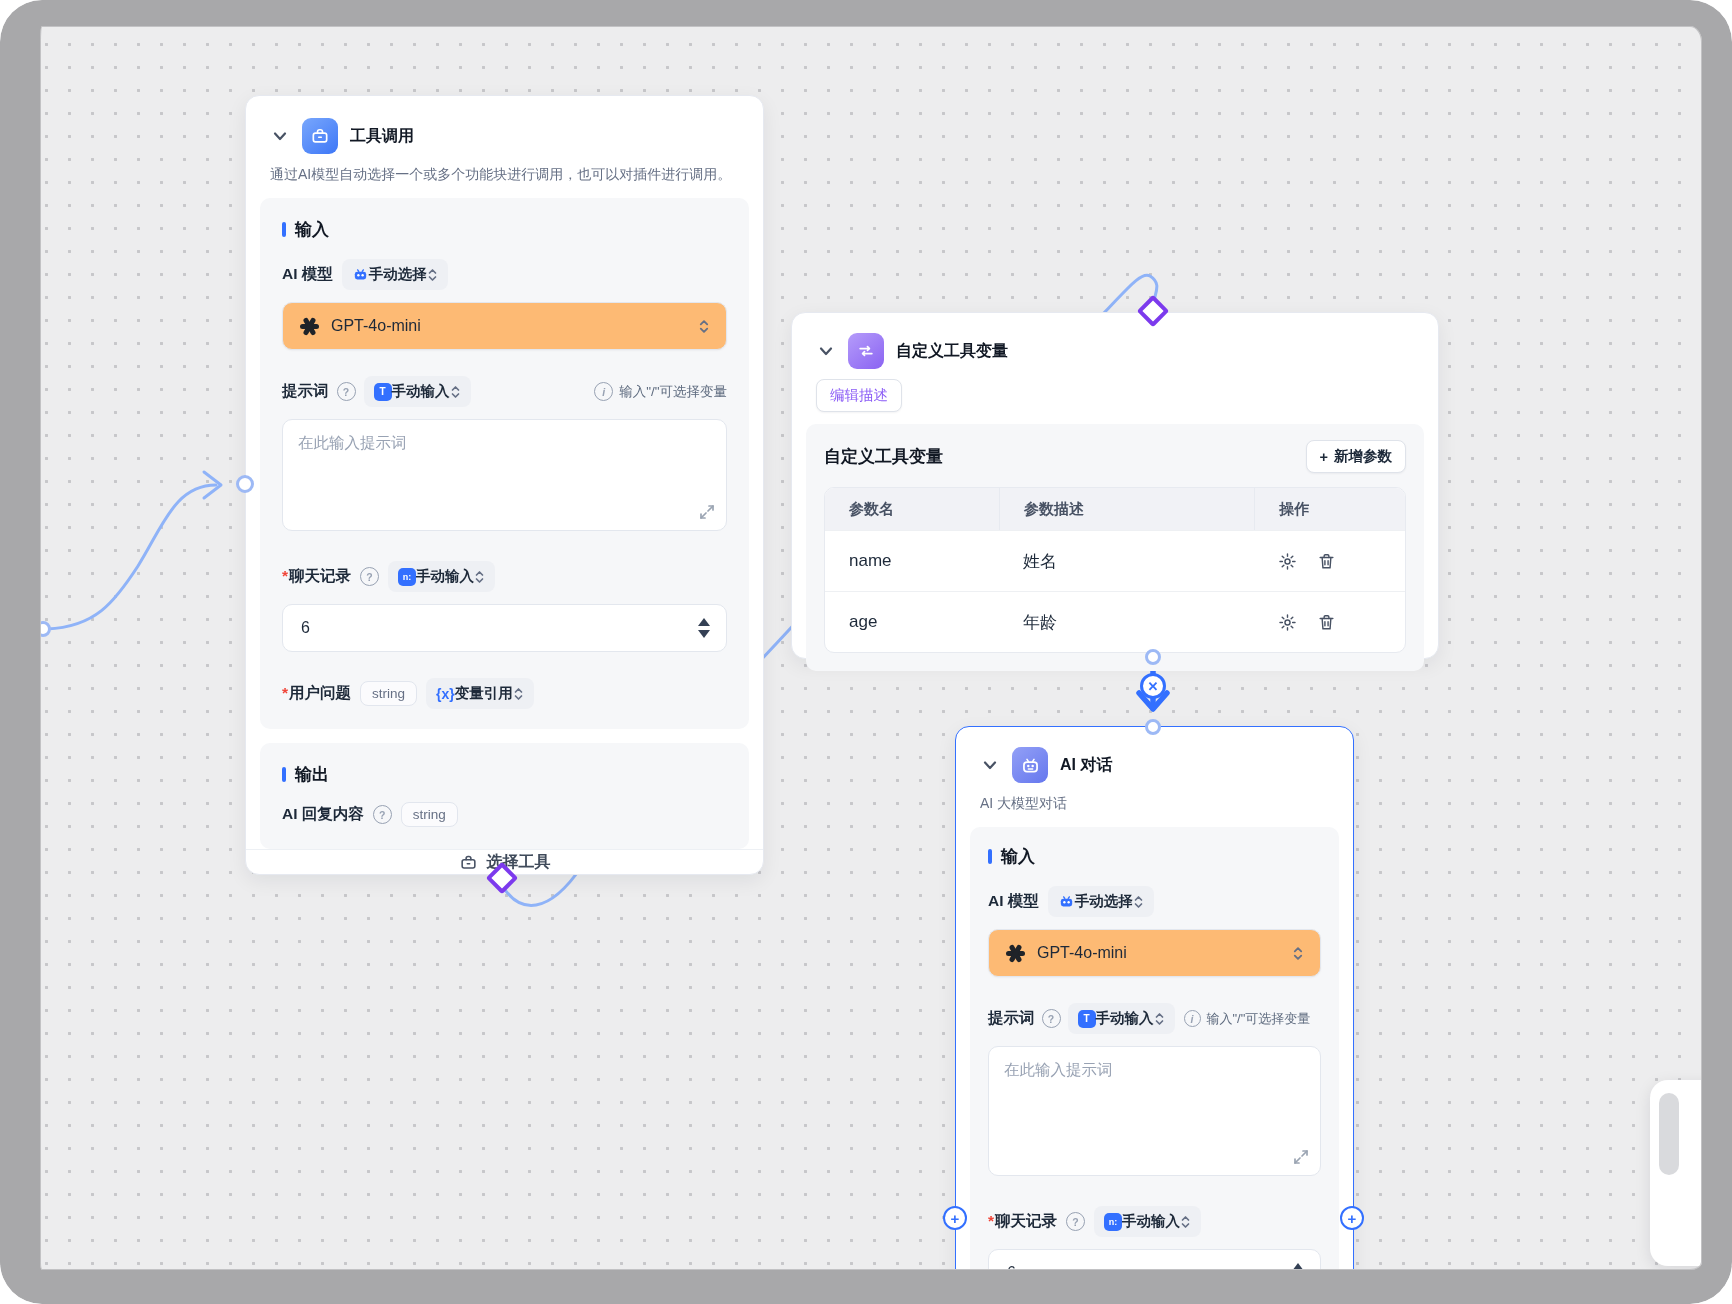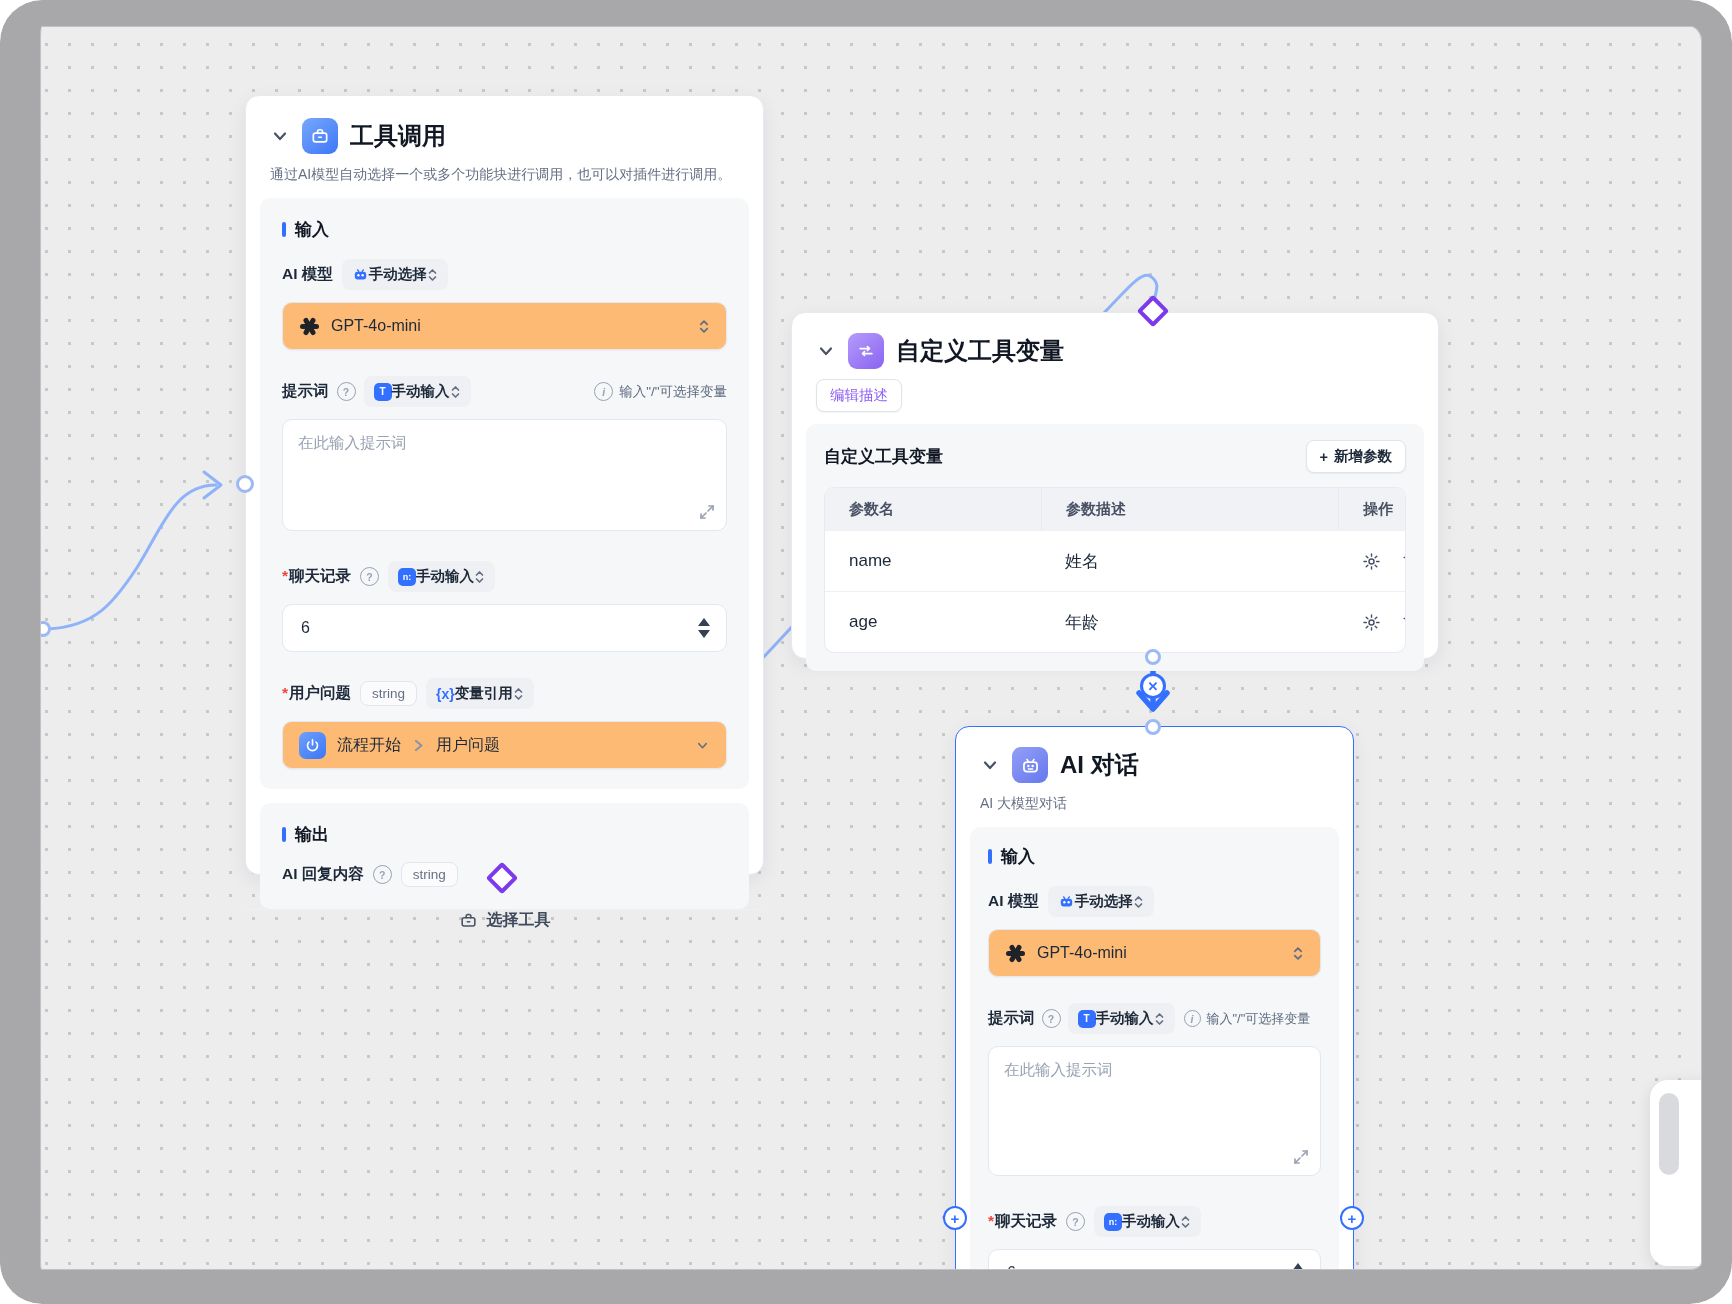--- a/index.html
+++ b/index.html
@@ -9,21 +9,21 @@
     background-image:radial-gradient(circle,#c7c7ca 1.4px,transparent 1.6px);
     background-size:23px 23px;background-position:12px 10px;}
   .frame-border{position:absolute;inset:0;border-radius:42px;pointer-events:none;z-index:50;
     border-style:solid;border-color:#a8a8aa;border-width:26px 30px 34px 40px;
     box-shadow:inset 0 0 0 1px #c2c2c4;}
   
   .node{position:absolute;background:#fff;border:1px solid #e6e9f0;border-radius:14px;
     box-shadow:0 6px 20px rgba(19,24,36,.07);display:flex;flex-direction:column;z-index:10;}
   .node.selected{border:1.5px solid #3370ff;}
   .node-header{display:flex;align-items:center;gap:12px;padding:22px 26px 0 24px;}
-  .node-title{font-size:24px;font-weight:700;color:#111824;}
+  .node-title{font-size:16px;font-weight:700;color:#111824;}
   .node-desc{padding:10px 26px 14px 24px;font-size:14px;color:#667085;line-height:1.45;}
   .node-icon{width:36px;height:36px;border-radius:9px;display:flex;align-items:center;justify-content:center;flex-shrink:0;}
   .icon-blue{background:linear-gradient(140deg,#79a7fc,#3d77f7);}
   .icon-purple{background:linear-gradient(140deg,#b59cfa,#8a63f2);}
   .icon-indigo{background:linear-gradient(140deg,#93a0f6,#6577ee);}
   .chev{display:flex;align-items:center;}
   .card{background:#f6f7f9;border-radius:10px;margin:0 14px;padding:20px 22px;}
   .card + .card{margin-top:14px;}
   .section-head{display:flex;align-items:center;gap:9px;margin-bottom:18px;}
   .section-bar{width:4px;height:15px;border-radius:2px;background:#3370ff;}
@@ -54,21 +54,21 @@
   .num-input input{border:none;outline:none;flex:1;font-size:16px;color:#1d2939;background:transparent;
     font-family:"Liberation Sans",sans-serif;}
   .spinners{display:flex;flex-direction:column;gap:4px;align-items:center;}
   .footer{margin-top:auto;border-top:1px solid #edf0f4;height:48px;display:flex;align-items:center;
     justify-content:center;gap:9px;font-size:16px;font-weight:600;color:#3f4a5a;cursor:pointer;}
   .btn{background:#fff;border:1px solid #dfe3ea;border-radius:8px;padding:6px 13px;font-size:14.5px;
     color:#8b5cf6;cursor:pointer;white-space:nowrap;box-shadow:0 1px 2px rgba(16,24,40,.05);}
   .btn.strong{font-weight:600;color:#1d2939;display:inline-flex;align-items:center;gap:6px;}
   
   .ptable{margin-top:14px;background:#fff;border:1px solid #e7eaf0;border-radius:10px;overflow:hidden;}
-  .trow{display:grid;grid-template-columns:30% 44% 26%;align-items:center;gap:42px;}
+  .trow{display:grid;grid-template-columns:30% 44% 26%;align-items:center;}
   .thead{background:#f1f2f6;height:42px;}
   .thead .tcell{font-size:15px;font-weight:600;color:#485264;}
   .tcell{padding-left:24px;font-size:17px;color:#1d2939;}
   .thead .tcell + .tcell{border-left:1px solid #e7eaf0;height:100%;display:flex;align-items:center;}
   .tbody-row{height:60px;border-top:1px solid #eef0f3;}
   .ops{display:flex;gap:20px;align-items:center;}
   .ops svg{cursor:pointer;}
   
   .cpoint{position:absolute;width:16px;height:16px;border-radius:50%;background:#fff;
     border:3.5px solid #9db9f5;box-sizing:border-box;z-index:20;transform:translate(-50%,-50%);}
@@ -220,36 +220,20 @@
         <span class="row-label"><span class="req">*</span><span>用户问题</span></span>
         <span class="chip">string</span>
         <span class="badge">
           <span class="vx">{x}</span>
           <span>变量引用</span>
           <svg width="11" height="14" viewBox="0 0 11 14">
               <polyline points="2.5,5 5.5,2 8.5,5" fill="none" stroke="#667085" stroke-width="1.7" stroke-linecap="round" stroke-linejoin="round"></polyline>
               <polyline points="2.5,9 5.5,12 8.5,9" fill="none" stroke="#667085" stroke-width="1.7" stroke-linecap="round" stroke-linejoin="round"></polyline>
             </svg>
         </span>
-      </div>
-      <div class="select" style="margin-top:12px;">
-        <span style="width:27px;height:27px;border-radius:7px;background:linear-gradient(140deg,#6fa0fc,#3b76f6);display:flex;align-items:center;justify-content:center;flex-shrink:0;">
-          <svg width="15" height="15" viewBox="0 0 24 24" fill="none" stroke="#fff" stroke-width="2.6" stroke-linecap="round">
-              <path d="M17.6 6.4 a8 8 0 1 1 -11.2 0"></path>
-              <path d="M12 3 v8"></path>
-            </svg>
-        </span>
-        <span style="font-size:16px;color:#1d2939;">流程开始</span>
-        <svg width="13" height="13" viewBox="0 0 13 13">
-            <polyline points="4,2 9.5,6.5 4,11" fill="none" stroke="#8a94a6" stroke-width="2.2" stroke-linecap="round" stroke-linejoin="round"></polyline>
-          </svg>
-        <span class="select-value">用户问题</span>
-        <svg width="15" height="15" viewBox="0 0 20 20">
-            <polyline points="5,7.5 10,13 15,7.5" fill="none" stroke="#667085" stroke-width="2" stroke-linecap="round" stroke-linejoin="round"></polyline>
-          </svg>
       </div>
     </div>
 
     <div class="card" style="padding-bottom:22px;">
       <div class="section-head" style="margin-bottom:16px;">
         <span class="section-bar"></span>
         <span class="section-label">输出</span>
       </div>
       <div class="row">
         <span class="row-label" style="font-weight:600;">AI 回复内容</span>

